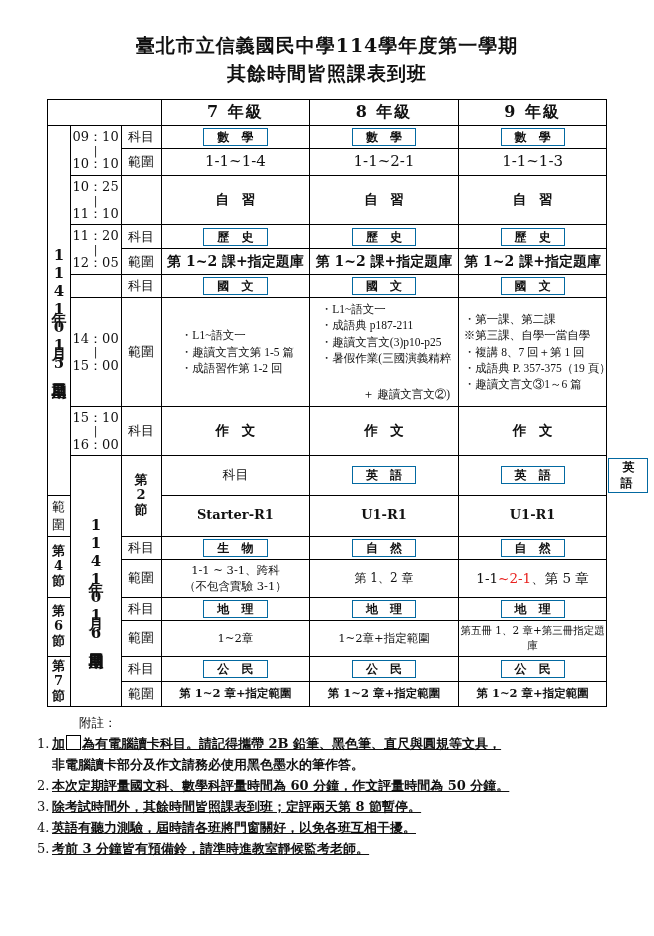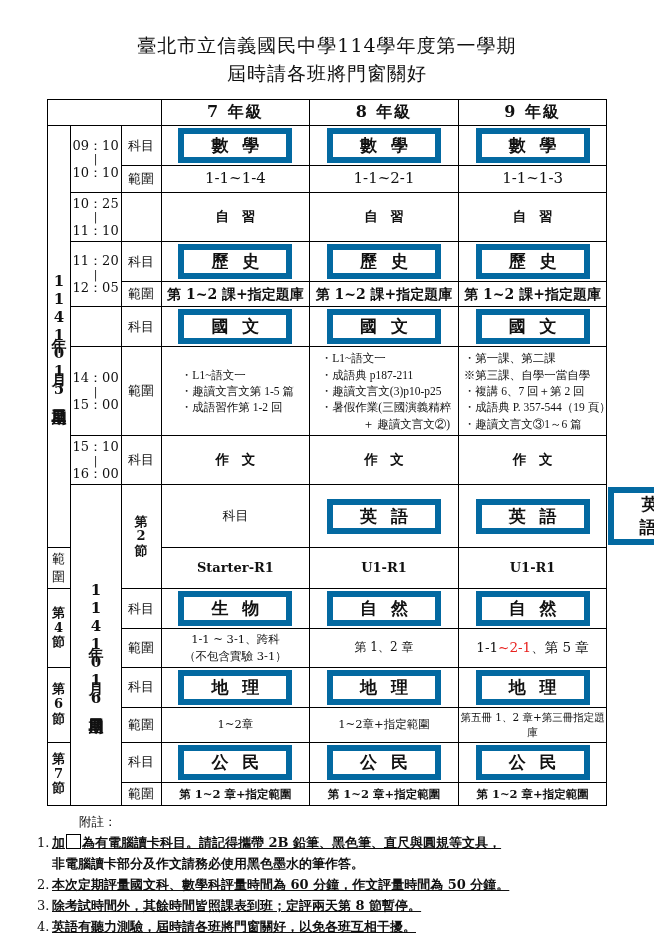--- a/index.html
+++ b/index.html
@@ -5,21 +5,21 @@
   html,body{margin:0;padding:0;}
   body{
     width:654px;height:936px;background:#ffffff;
     font-family:"DejaVu Serif","Liberation Serif",serif;
     color:#111;overflow:hidden;
   }
   .page{width:654px;height:936px;position:relative;box-sizing:border-box;}
 
   
   .title{text-align:center;padding-top:32px;line-height:1.45;}
-  .title div{font-size:19px;font-weight:normal;letter-spacing:1px;}
+  .title div{font-size:19px;font-weight:bold;letter-spacing:1px;}
 
   
   table.sched{
     border-collapse:collapse;
     margin:12px auto 0 auto;
     width:560px;
     table-layout:fixed;
   }
   table.sched td{
     border:1px solid #000;
@@ -50,38 +50,38 @@
     font-size:15px;line-height:1.12;
   }
   .timecell{font-size:11.5px;line-height:1.35;padding:3px 0;margin-top:31px;}
   .timecell .sep{display:block;font-size:11px;line-height:0.85;}
   .labcell{font-size:12px;margin-left:24px;}
   .periodcell{font-size:13px;line-height:1.15;font-weight:bold;}
   .periodcell span{display:block;}
 
   
   .subjbox{
-    display:inline-block;border:6px solid #0369a1;
-    padding:0px 23px;font-size:17px;font-weight:bold;
+    display:inline-block;border:1px solid #0369a1;
+    padding:0px 9px;font-size:12px;font-weight:bold;
     letter-spacing:4px;text-indent:4px;line-height:1.35;
   }
   .subjplain{
     display:inline-block;font-size:13.5px;font-weight:bold;
     letter-spacing:4px;text-indent:4px;
   }
   .rng{font-size:13px;line-height:1.45;}
   .rng.bold{font-weight:bold;}
   .rng.small{font-size:10.5px;letter-spacing:0;}
   .rng.sm2{font-size:11.5px;}
   .lines{
     text-align:left;display:inline-block;
     font-size:11.5px;line-height:1.42;padding:1px 0 1px 4px;font-family:Liberation Serif, serif;
   }
   .lines div{white-space:nowrap;}
-  .lines .ind{padding-left:42px;}
+  .lines .ind{padding-left:42px;margin-top:20px;}
   .red{color:#e8221f;}
 
   
   .notes{
     width:580px;margin:6px auto 0 auto;
     font-size:13px;line-height:1.62;
   }
   .notes .hd{font-size:12.5px;margin-left:42px;}
   .notes .it{display:flex;align-items:flex-start;}
   .notes .num{width:15px;flex:none;}
@@ -92,21 +92,21 @@
     border:1px solid #000;vertical-align:-2px;margin:0 1px;
   }
 </style>
 </head>
 <body>
 
 <div class="page">
 
   <div class="title">
     <div>臺北市立信義國民中學114學年度第一學期</div>
-    <div>屆時請各班將門窗關好</div>
+    <div>其餘時間皆照課表到班</div>
   </div>
 
   <table class="sched">
     <colgroup>
       <col class="c-date">
         <col class="c-time">
         <col class="c-lab">
       <col class="c-g">
         <col class="c-g">
         <col class="c-g">
@@ -198,22 +198,22 @@
             <div>・成語典 p187-211</div>
             <div>・趣讀文言文(3)p10-p25</div>
             <div>・暑假作業(三國演義精粹</div>
             <div class="ind">＋ 趣讀文言文②)</div>
           </span>
         </td>
         <td class="rgt-thick">
           <span class="lines">
             <div>・第一課、第二課</div>
             <div>※第三課、自學一當自學</div>
-            <div>・複講 6、7 回＋第 2 回</div>
-            <div>・成語典 P. 357-544（19 頁）</div>
+            <div>・複講 8、7 回＋第 1 回</div>
+            <div>・成語典 P. 357-375（19 頁）</div>
             <div>・趣讀文言文③1～6 篇</div>
           </span>
         </td>
       </tr>
 
       <tr class="tb-top tb-bot">
         <td class="timecell">
           <span>15：10</span>
           <span class="sep">|</span>
           <span>16：00</span>

